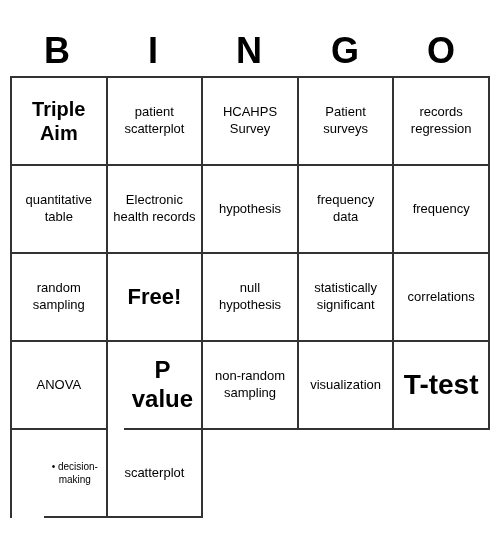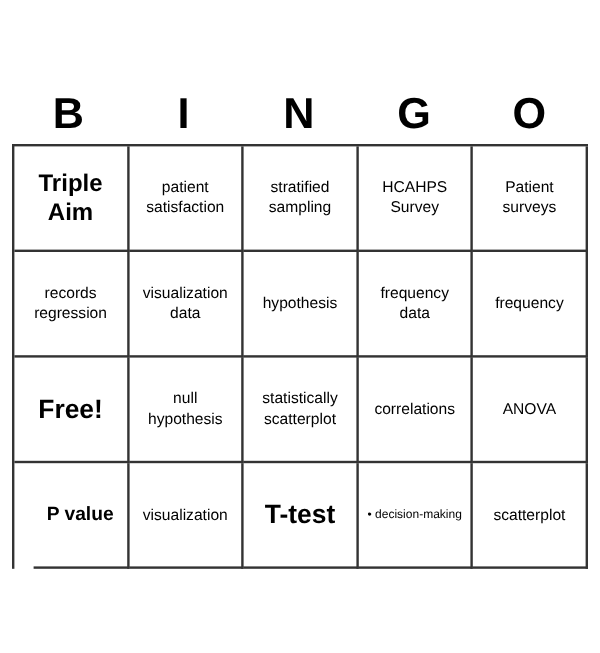--- a/index.html
+++ b/index.html
@@ -61,62 +61,65 @@
       font-weight: bold;
       line-height: 1.2;
     }
 
     .bingo-cell.free {
       font-size: 22px;
       font-weight: bold;
     }
 
     .bingo-cell.p-value {
-      font-size: 16px;
+      font-size: 24px;
       font-weight: bold;
       line-height: 1.2;
       margin-left: 16px;
     }
 
     .bingo-cell.t-test {
-      font-size: 22px;
+      font-size: 28px;
       font-weight: bold;
       line-height: 1.2;
     }
 
     .bingo-cell.decision-making {
       font-size: 10px;
+      margin-left: 32px;
     }
   </style>
 </head>
 <body>
 
 <div class="bingo-container">
   <div class="bingo-header">
     <div class="bingo-header-cell">B</div>
     <div class="bingo-header-cell">I</div>
     <div class="bingo-header-cell">N</div>
     <div class="bingo-header-cell">G</div>
     <div class="bingo-header-cell">O</div>
   </div>
   <div class="bingo-grid" id="bingo-grid">
   <div class="bingo-cell large-text">Triple Aim</div>
-      <div class="bingo-cell">patient satisfaction</div>
-      <div class="bingo-cell">stratified sampling</div>
+      <div class="bingo-cell">patient scatterplot</div>
       <div class="bingo-cell">HCAHPS Survey</div>
       <div class="bingo-cell">Patient surveys</div>
       <div class="bingo-cell">records regression</div>
-      <div class="bingo-cell">visualization data</div>
+      <div class="bingo-cell">quantitative table</div>
+      <div class="bingo-cell">Electronic health records</div>
       <div class="bingo-cell">hypothesis</div>
       <div class="bingo-cell">frequency data</div>
       <div class="bingo-cell">frequency</div>
+      <div class="bingo-cell">random sampling</div>
       <div class="bingo-cell free">Free!</div>
       <div class="bingo-cell">null hypothesis</div>
-      <div class="bingo-cell">statistically scatterplot</div>
+      <div class="bingo-cell">statistically significant</div>
       <div class="bingo-cell">correlations</div>
       <div class="bingo-cell">ANOVA</div>
       <div class="bingo-cell p-value">P value</div>
+      <div class="bingo-cell">non-random sampling</div>
       <div class="bingo-cell">visualization</div>
       <div class="bingo-cell t-test">T-test</div>
       <div class="bingo-cell decision-making">• decision-making</div>
       <div class="bingo-cell">scatterplot</div>
     </div>
 </div>
 
 </body></html>

